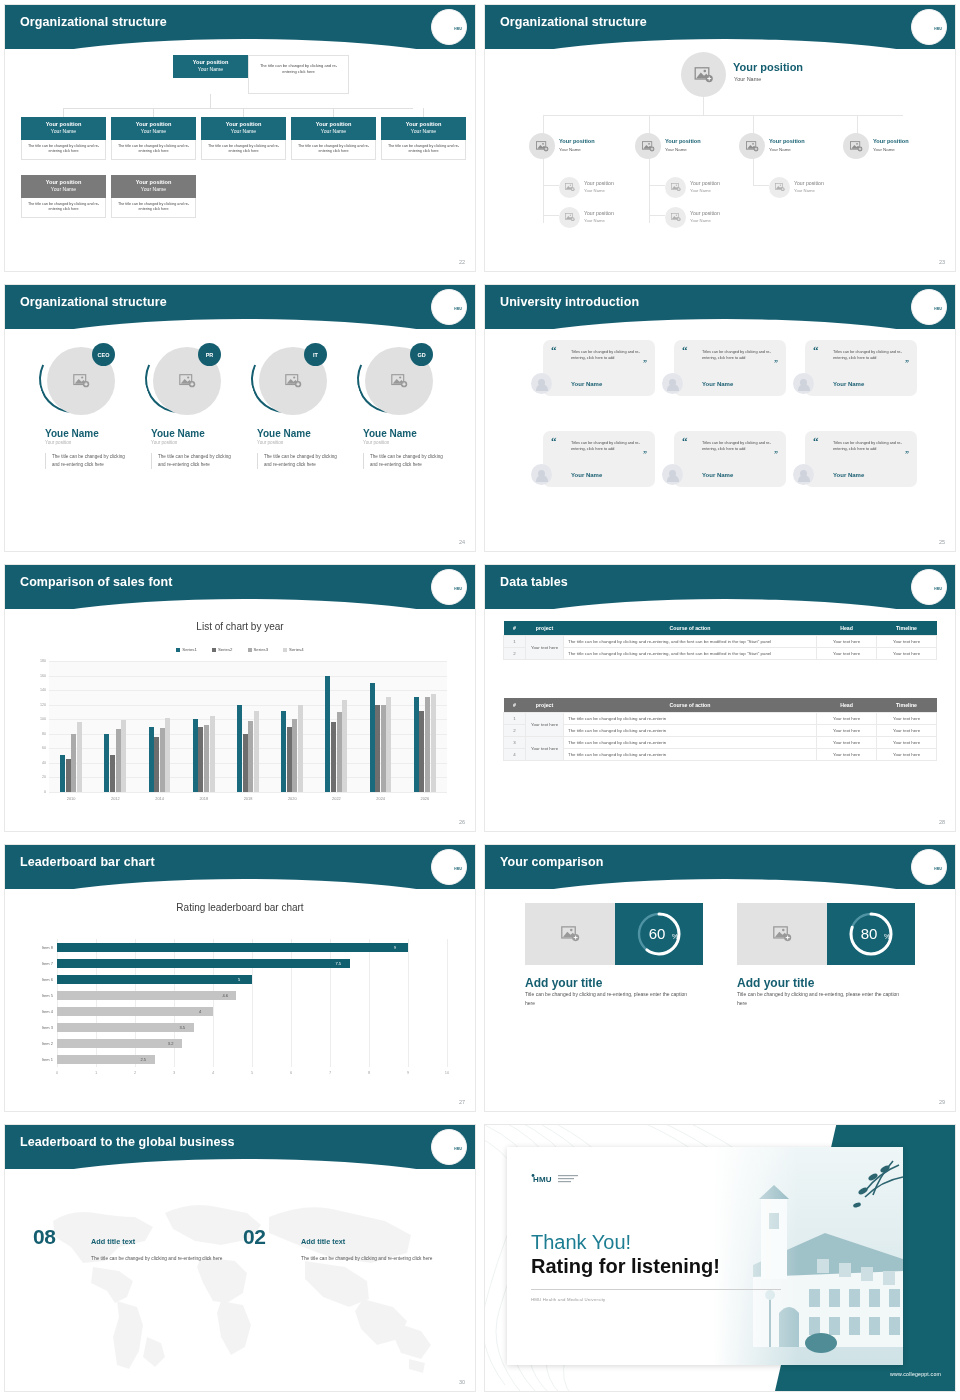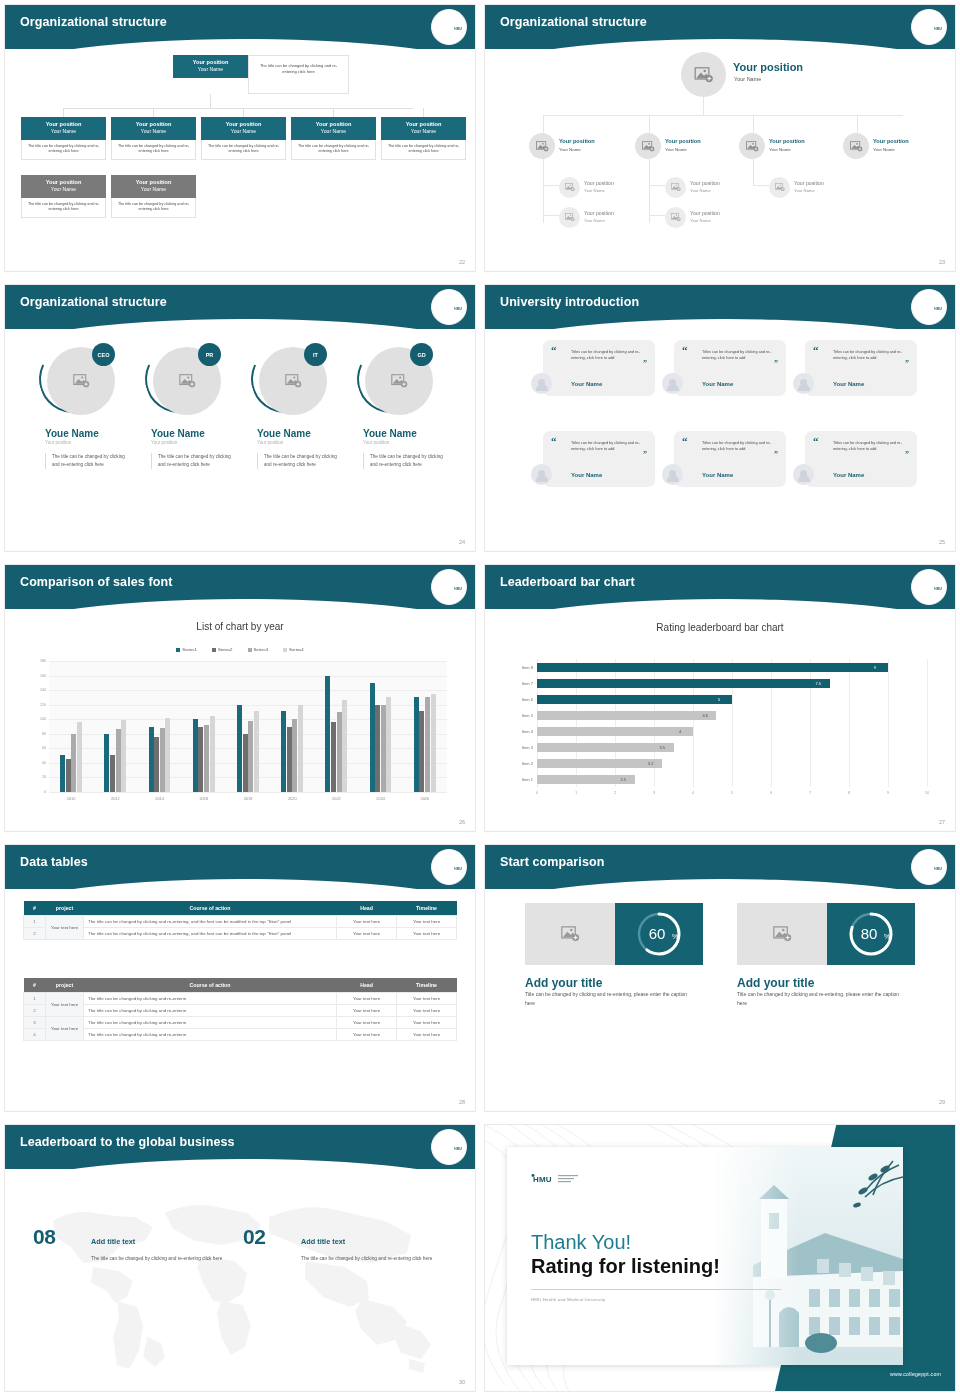--- a/index.html
+++ b/index.html
@@ -567,97 +567,20 @@
           <div class="vbar" style="left: 331.867px; height: 87.3333px; background: rgb(170, 170, 170);"></div>
           <div class="vbar" style="left: 337.467px; height: 94.6111px; background: rgb(214, 214, 214);"></div>
           <div class="xtick" style="left: 331.667px;">2024</div>
           <div class="vbar" style="left: 364.889px; height: 94.6111px; background: rgb(26, 106, 125);"></div>
           <div class="vbar" style="left: 370.489px; height: 80.7833px; background: rgb(110, 110, 110);"></div>
           <div class="vbar" style="left: 376.089px; height: 94.6111px; background: rgb(170, 170, 170);"></div>
           <div class="vbar" style="left: 381.689px; height: 98.25px; background: rgb(214, 214, 214);"></div>
           <div class="xtick" style="left: 375.889px;">2026</div>
         </div>
       <div class="pgnum">26</div>
-    </div>
-  </div>
-
-  <div class="slide">
-    <div class="sheet">
-      <div class="band"></div>
-      <div class="band-curve"></div>
-      <div class="band-title">Leaderboard bar chart</div>
-      <div class="badge-circle"></div>
-      <div class="badge-logo">HMU</div>
-
-      <div class="chart-title" style="top:57px;">Rating leaderboard bar chart</div>
-      <div class="plot" id="s27-plot" style="left:52px; top:94px; width:390px; height:128px;">
-          <div class="vgl" style="left: 0px;"></div>
-          <div class="xtick-h" style="left: 0px;">0</div>
-          <div class="vgl" style="left: 39px;"></div>
-          <div class="xtick-h" style="left: 39px;">1</div>
-          <div class="vgl" style="left: 78px;"></div>
-          <div class="xtick-h" style="left: 78px;">2</div>
-          <div class="vgl" style="left: 117px;"></div>
-          <div class="xtick-h" style="left: 117px;">3</div>
-          <div class="vgl" style="left: 156px;"></div>
-          <div class="xtick-h" style="left: 156px;">4</div>
-          <div class="vgl" style="left: 195px;"></div>
-          <div class="xtick-h" style="left: 195px;">5</div>
-          <div class="vgl" style="left: 234px;"></div>
-          <div class="xtick-h" style="left: 234px;">6</div>
-          <div class="vgl" style="left: 273px;"></div>
-          <div class="xtick-h" style="left: 273px;">7</div>
-          <div class="vgl" style="left: 312px;"></div>
-          <div class="xtick-h" style="left: 312px;">8</div>
-          <div class="vgl" style="left: 351px;"></div>
-          <div class="xtick-h" style="left: 351px;">9</div>
-          <div class="vgl" style="left: 390px;"></div>
-          <div class="xtick-h" style="left: 390px;">10</div>
-          <div class="hbar-row" style="top: 3.5px; width: 390px;">
-            <div class="hlabel">Item 8</div>
-            <div class="hbar" style="width:351px; background:#11606f;"></div>
-            <div class="hval" style="left:337px; color:#ffffff;">9</div>
-          </div>
-          <div class="hbar-row" style="top: 19.5px; width: 390px;">
-            <div class="hlabel">Item 7</div>
-            <div class="hbar" style="width:292.5px; background:#11606f;"></div>
-            <div class="hval" style="left:278.5px; color:#ffffff;">7.5</div>
-          </div>
-          <div class="hbar-row" style="top: 35.5px; width: 390px;">
-            <div class="hlabel">Item 6</div>
-            <div class="hbar" style="width:195px; background:#11606f;"></div>
-            <div class="hval" style="left:181px; color:#ffffff;">5</div>
-          </div>
-          <div class="hbar-row" style="top: 51.5px; width: 390px;">
-            <div class="hlabel">Item 5</div>
-            <div class="hbar" style="width:179.39999999999998px; background:#c4c4c4;"></div>
-            <div class="hval" style="left:165.39999999999998px; color:#4d4d4d;">4.6</div>
-          </div>
-          <div class="hbar-row" style="top: 67.5px; width: 390px;">
-            <div class="hlabel">Item 4</div>
-            <div class="hbar" style="width:156px; background:#c4c4c4;"></div>
-            <div class="hval" style="left:142px; color:#4d4d4d;">4</div>
-          </div>
-          <div class="hbar-row" style="top: 83.5px; width: 390px;">
-            <div class="hlabel">Item 3</div>
-            <div class="hbar" style="width:136.5px; background:#c4c4c4;"></div>
-            <div class="hval" style="left:122.5px; color:#4d4d4d;">3.5</div>
-          </div>
-          <div class="hbar-row" style="top: 99.5px; width: 390px;">
-            <div class="hlabel">Item 2</div>
-            <div class="hbar" style="width:124.8px; background:#c4c4c4;"></div>
-            <div class="hval" style="left:110.8px; color:#4d4d4d;">3.2</div>
-          </div>
-          <div class="hbar-row" style="top: 115.5px; width: 390px;">
-            <div class="hlabel">Item 1</div>
-            <div class="hbar" style="width:97.5px; background:#c4c4c4;"></div>
-            <div class="hval" style="left:83.5px; color:#4d4d4d;">2.5</div>
-          </div>
-        </div>
-      <div class="pgnum">27</div>
     </div>
   </div>
 
   <div class="slide">
     <div class="sheet">
       <div class="band"></div>
       <div class="band-curve"></div>
       <div class="band-title">Data tables</div>
       <div class="badge-circle"></div>
       <div class="badge-logo">HMU</div>
@@ -729,21 +652,98 @@
           </table>
         </div>
       <div class="pgnum">28</div>
     </div>
   </div>
 
   <div class="slide">
     <div class="sheet">
       <div class="band"></div>
       <div class="band-curve"></div>
-      <div class="band-title">Start comparison</div>
+      <div class="band-title">Leaderboard bar chart</div>
+      <div class="badge-circle"></div>
+      <div class="badge-logo">HMU</div>
+
+      <div class="chart-title" style="top:57px;">Rating leaderboard bar chart</div>
+      <div class="plot" id="s27-plot" style="left:52px; top:94px; width:390px; height:128px;">
+          <div class="vgl" style="left: 0px;"></div>
+          <div class="xtick-h" style="left: 0px;">0</div>
+          <div class="vgl" style="left: 39px;"></div>
+          <div class="xtick-h" style="left: 39px;">1</div>
+          <div class="vgl" style="left: 78px;"></div>
+          <div class="xtick-h" style="left: 78px;">2</div>
+          <div class="vgl" style="left: 117px;"></div>
+          <div class="xtick-h" style="left: 117px;">3</div>
+          <div class="vgl" style="left: 156px;"></div>
+          <div class="xtick-h" style="left: 156px;">4</div>
+          <div class="vgl" style="left: 195px;"></div>
+          <div class="xtick-h" style="left: 195px;">5</div>
+          <div class="vgl" style="left: 234px;"></div>
+          <div class="xtick-h" style="left: 234px;">6</div>
+          <div class="vgl" style="left: 273px;"></div>
+          <div class="xtick-h" style="left: 273px;">7</div>
+          <div class="vgl" style="left: 312px;"></div>
+          <div class="xtick-h" style="left: 312px;">8</div>
+          <div class="vgl" style="left: 351px;"></div>
+          <div class="xtick-h" style="left: 351px;">9</div>
+          <div class="vgl" style="left: 390px;"></div>
+          <div class="xtick-h" style="left: 390px;">10</div>
+          <div class="hbar-row" style="top: 3.5px; width: 390px;">
+            <div class="hlabel">Item 8</div>
+            <div class="hbar" style="width:351px; background:#11606f;"></div>
+            <div class="hval" style="left:337px; color:#ffffff;">9</div>
+          </div>
+          <div class="hbar-row" style="top: 19.5px; width: 390px;">
+            <div class="hlabel">Item 7</div>
+            <div class="hbar" style="width:292.5px; background:#11606f;"></div>
+            <div class="hval" style="left:278.5px; color:#ffffff;">7.5</div>
+          </div>
+          <div class="hbar-row" style="top: 35.5px; width: 390px;">
+            <div class="hlabel">Item 6</div>
+            <div class="hbar" style="width:195px; background:#11606f;"></div>
+            <div class="hval" style="left:181px; color:#ffffff;">5</div>
+          </div>
+          <div class="hbar-row" style="top: 51.5px; width: 390px;">
+            <div class="hlabel">Item 5</div>
+            <div class="hbar" style="width:179.39999999999998px; background:#c4c4c4;"></div>
+            <div class="hval" style="left:165.39999999999998px; color:#4d4d4d;">4.6</div>
+          </div>
+          <div class="hbar-row" style="top: 67.5px; width: 390px;">
+            <div class="hlabel">Item 4</div>
+            <div class="hbar" style="width:156px; background:#c4c4c4;"></div>
+            <div class="hval" style="left:142px; color:#4d4d4d;">4</div>
+          </div>
+          <div class="hbar-row" style="top: 83.5px; width: 390px;">
+            <div class="hlabel">Item 3</div>
+            <div class="hbar" style="width:136.5px; background:#c4c4c4;"></div>
+            <div class="hval" style="left:122.5px; color:#4d4d4d;">3.5</div>
+          </div>
+          <div class="hbar-row" style="top: 99.5px; width: 390px;">
+            <div class="hlabel">Item 2</div>
+            <div class="hbar" style="width:124.8px; background:#c4c4c4;"></div>
+            <div class="hval" style="left:110.8px; color:#4d4d4d;">3.2</div>
+          </div>
+          <div class="hbar-row" style="top: 115.5px; width: 390px;">
+            <div class="hlabel">Item 1</div>
+            <div class="hbar" style="width:97.5px; background:#c4c4c4;"></div>
+            <div class="hval" style="left:83.5px; color:#4d4d4d;">2.5</div>
+          </div>
+        </div>
+      <div class="pgnum">27</div>
+    </div>
+  </div>
+
+  <div class="slide">
+    <div class="sheet">
+      <div class="band"></div>
+      <div class="band-curve"></div>
+      <div class="band-title">Your comparison</div>
       <div class="badge-circle"></div>
       <div class="badge-logo">HMU</div>
       <div id="s29-items">
           <div class="dc-img" style="left: 40px; top: 58px;">
             <svg width="19" height="16" viewBox="0 0 24 20">
               <rect x="1" y="1" width="17" height="14" fill="none" stroke="#9a9a9a" stroke-width="1.6"></rect>
               <path d="M3 13 L8 7 L12 11 L15 8.5 L17 11 L17 14 L3 14 Z" fill="#9a9a9a"></path>
               <circle cx="13" cy="5" r="1.6" fill="#9a9a9a"></circle>
               <circle cx="18.5" cy="14.5" r="4.5" fill="#9a9a9a"></circle>
               <path d="M18.5 12 v5 M16 14.5 h5" stroke="#fff" stroke-width="1.2"></path>

